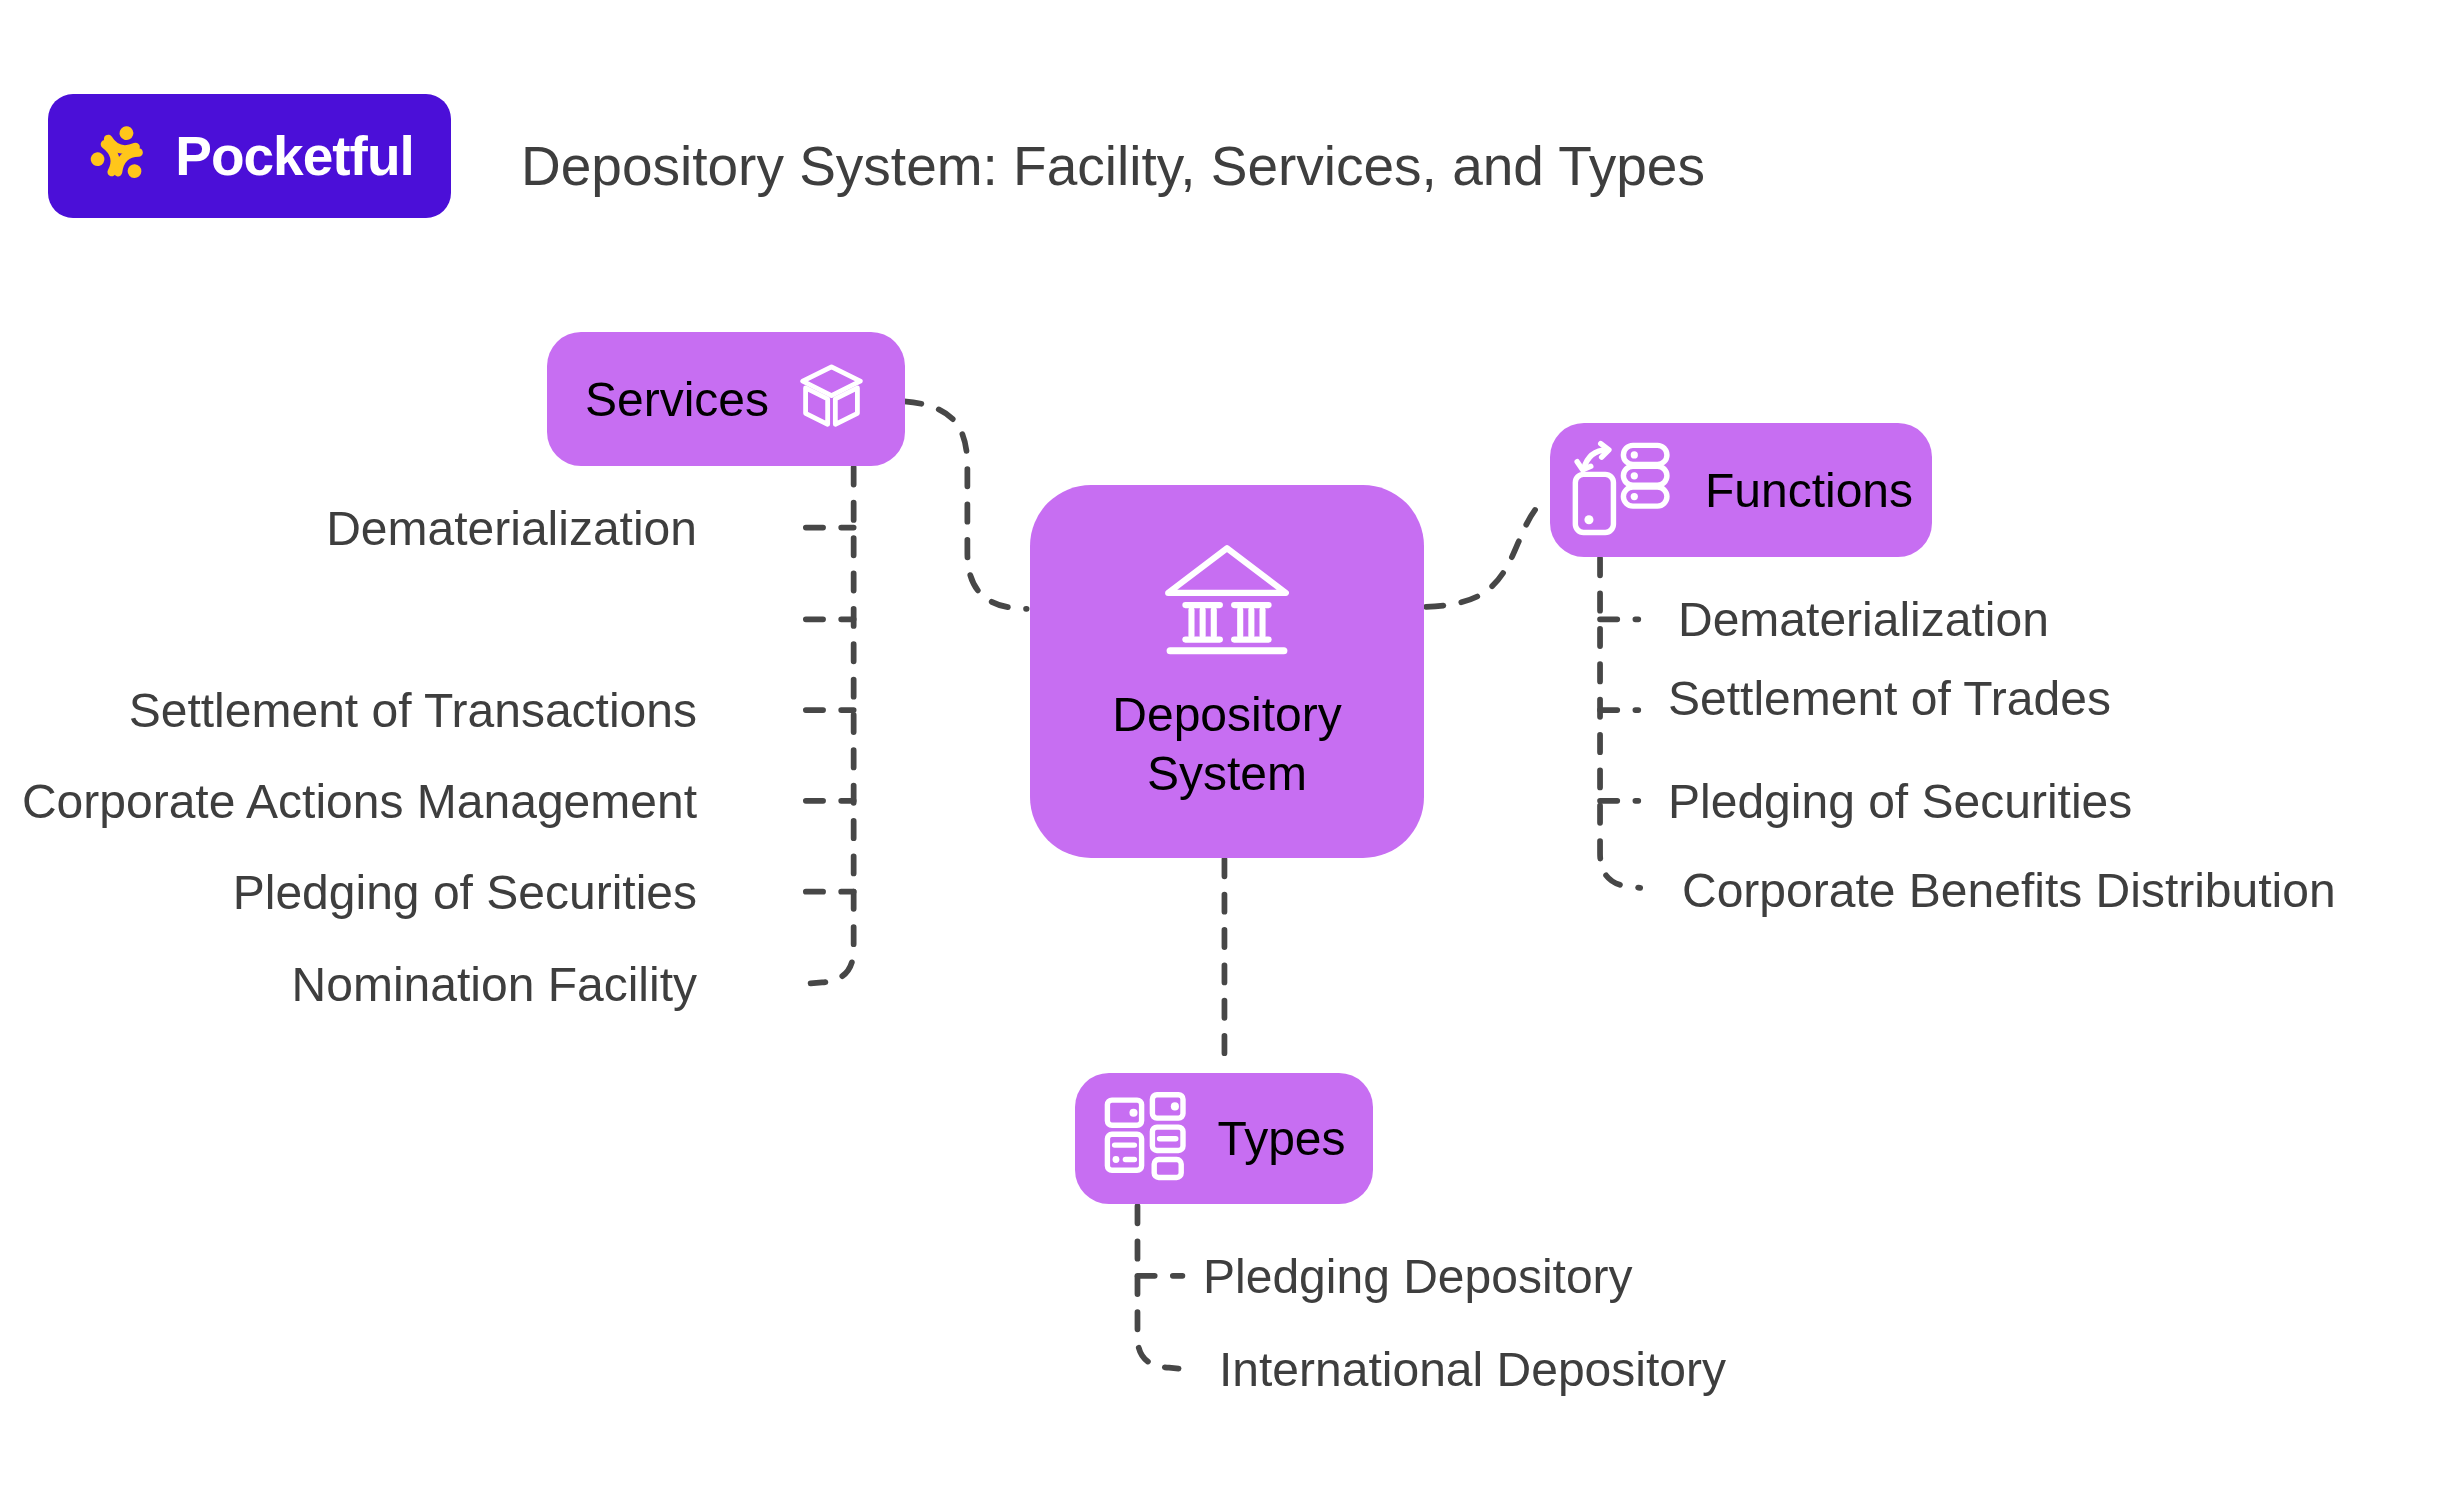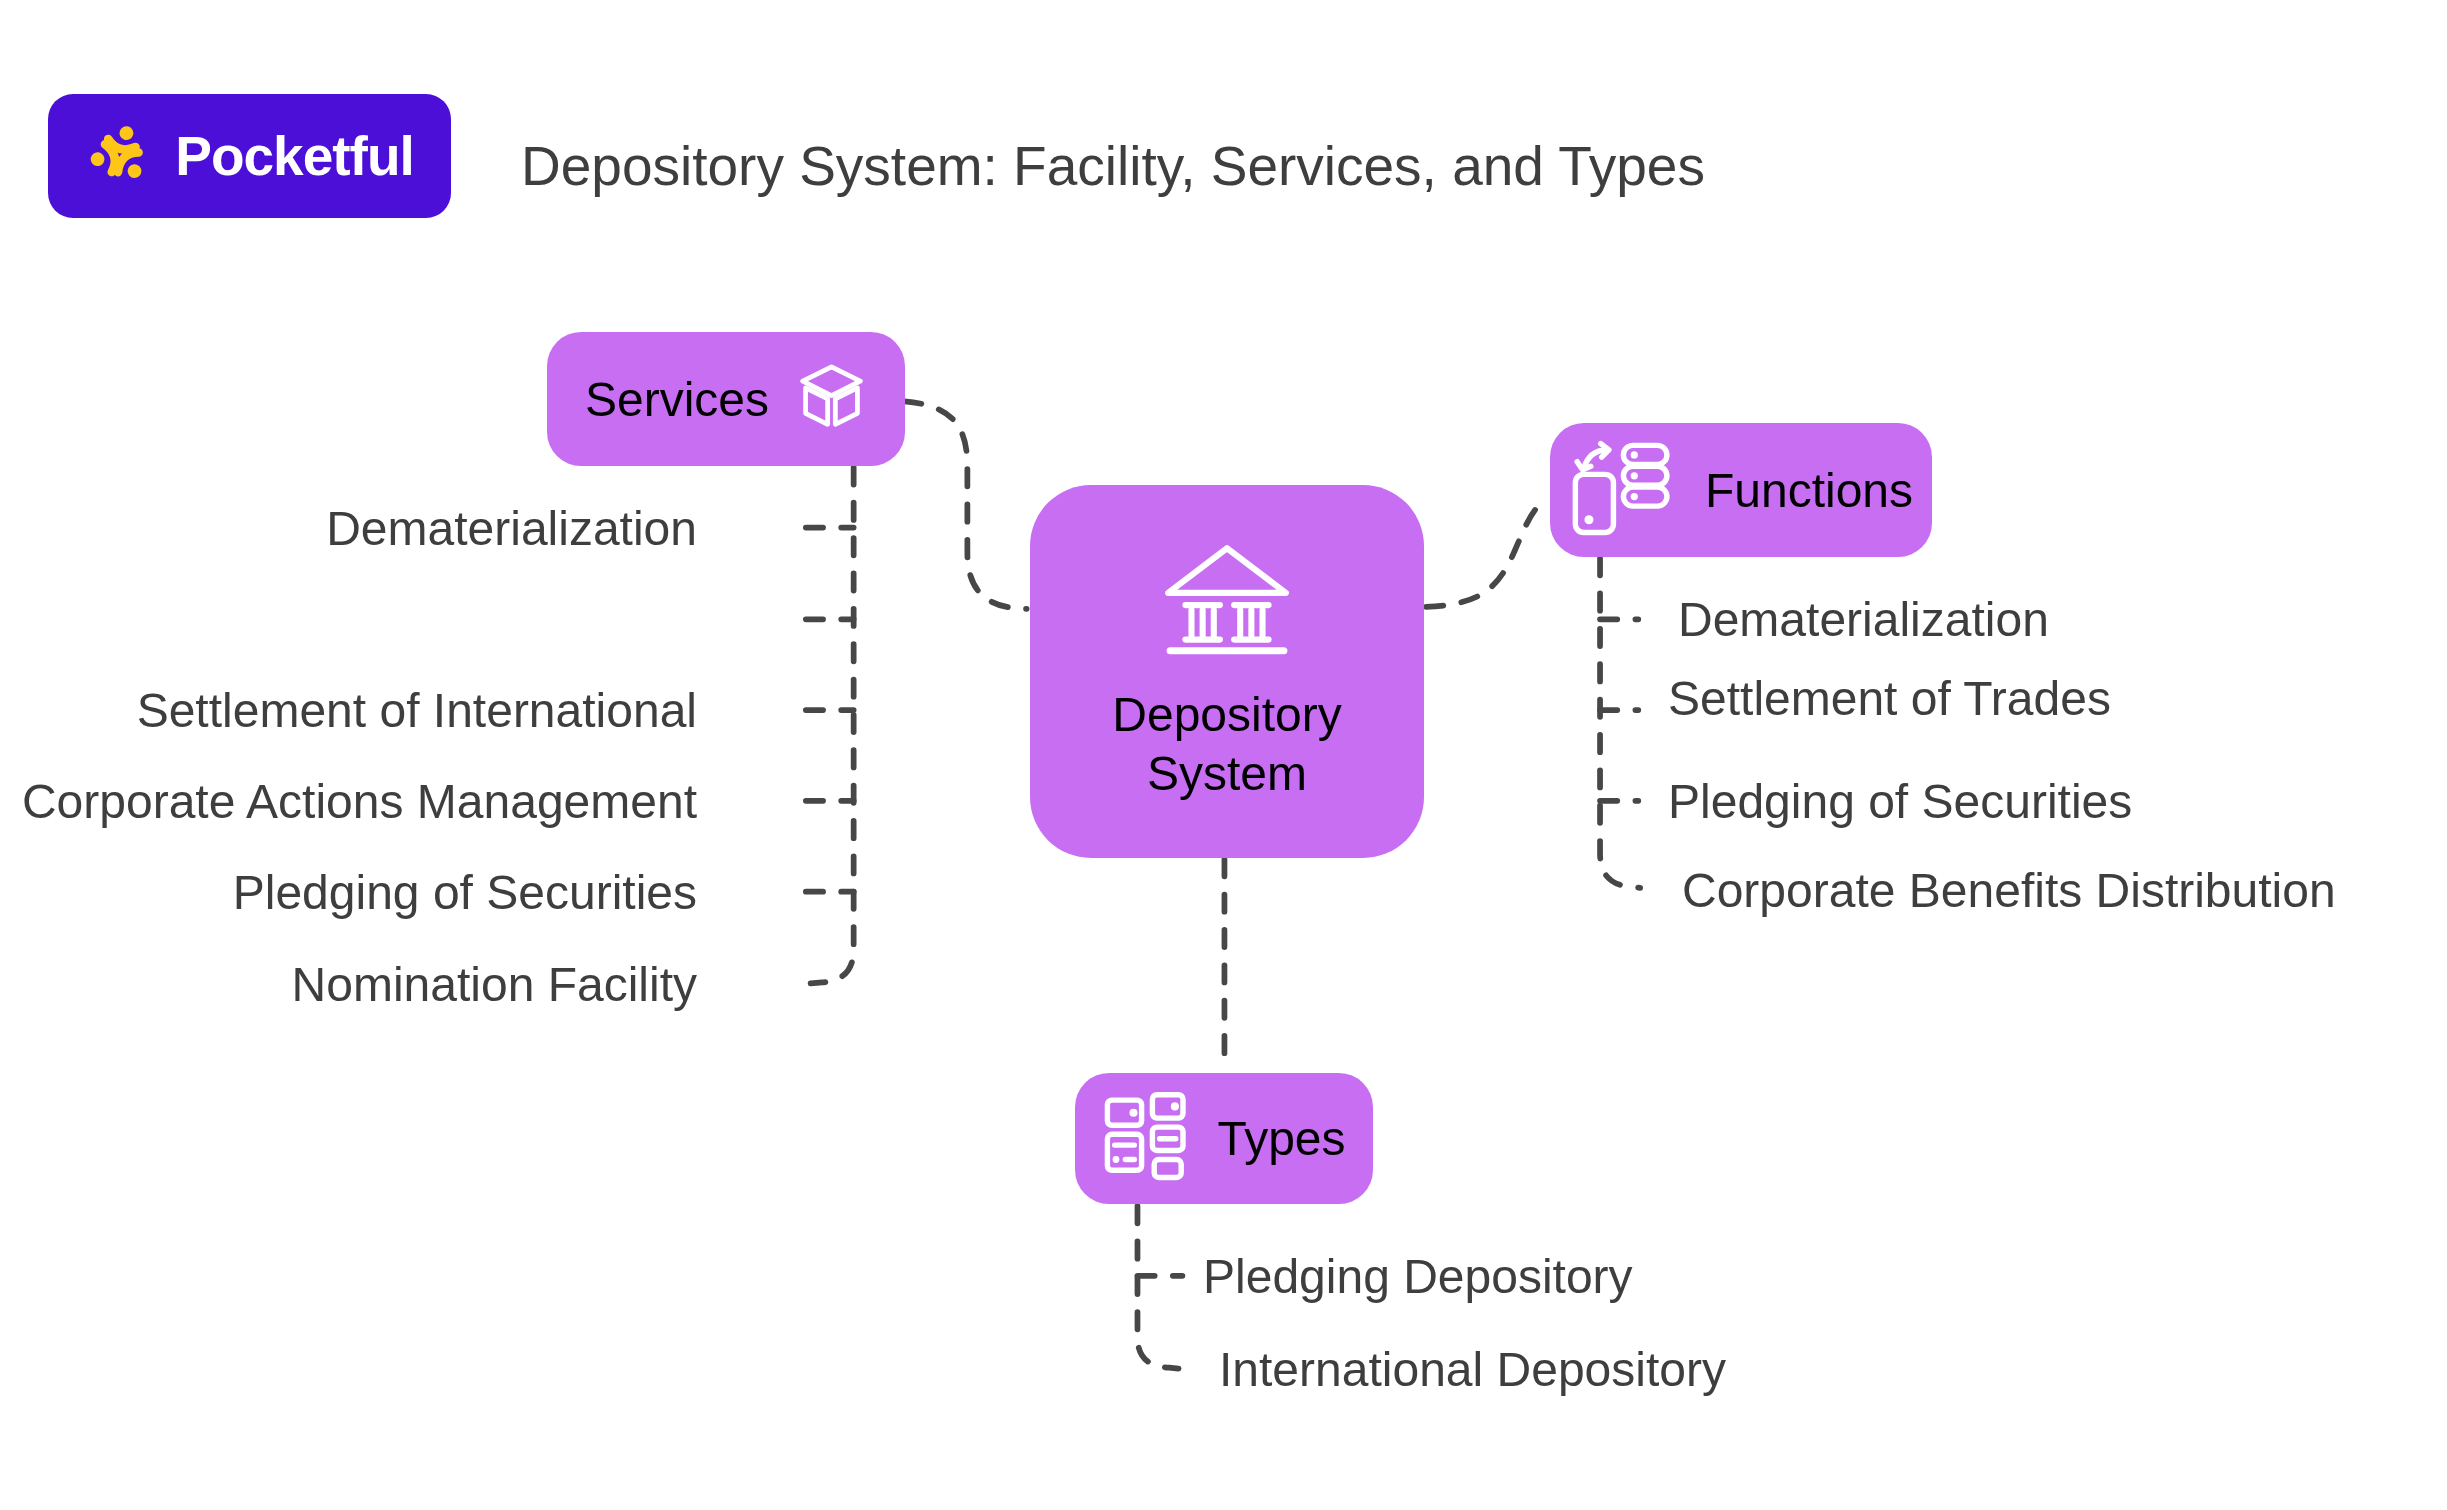--- a/index.html
+++ b/index.html
@@ -165,21 +165,21 @@
           <path d="M90 67 V 92"></path>
           <path d="M101 67 V 92"></path>
         <path d="M73 96 H107"></path>
         <path d="M10 107 H122" stroke-width="7"></path>
       </svg>
     </span>
     <span class="node-label">Depository System</span>
   </div>
 
   <div class="leaf right-aligned" style="right:1654px;top:528px">Dematerialization</div>
-  <div class="leaf right-aligned" style="right:1654px;top:710px">Settlement of International</div>
+  <div class="leaf right-aligned" style="right:1654px;top:710px">Settlement of Transactions</div>
   <div class="leaf right-aligned" style="right:1654px;top:801px">Corporate Actions Management</div>
   <div class="leaf right-aligned" style="right:1654px;top:892px">Pledging of Securities</div>
   <div class="leaf right-aligned" style="right:1654px;top:984px">Nomination Facility</div>
 
   <div class="leaf" style="left:1678px;top:619px">Dematerialization</div>
   <div class="leaf" style="left:1668px;top:698px">Settlement of Trades</div>
   <div class="leaf" style="left:1668px;top:801px">Pledging of Securities</div>
   <div class="leaf" style="left:1682px;top:890px">Corporate Benefits Distribution</div>
 
   <div class="leaf" style="left:1203px;top:1276px">Pledging Depository</div>

